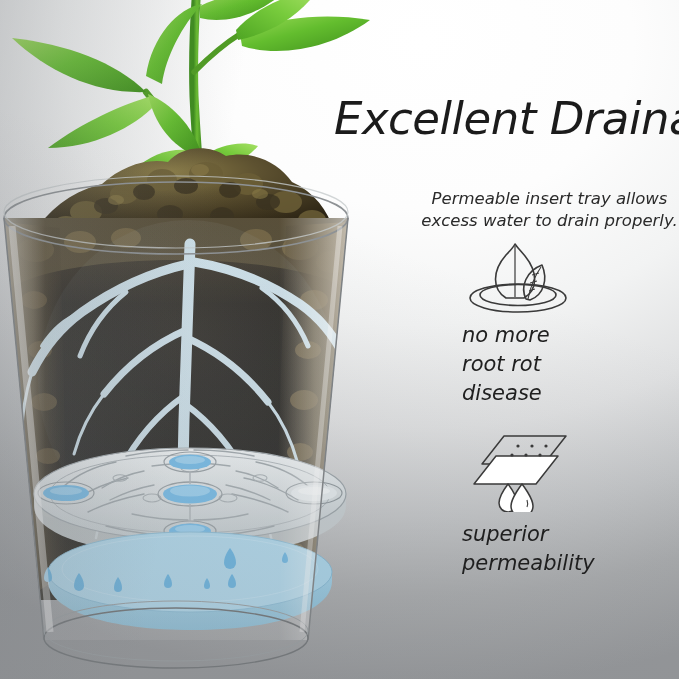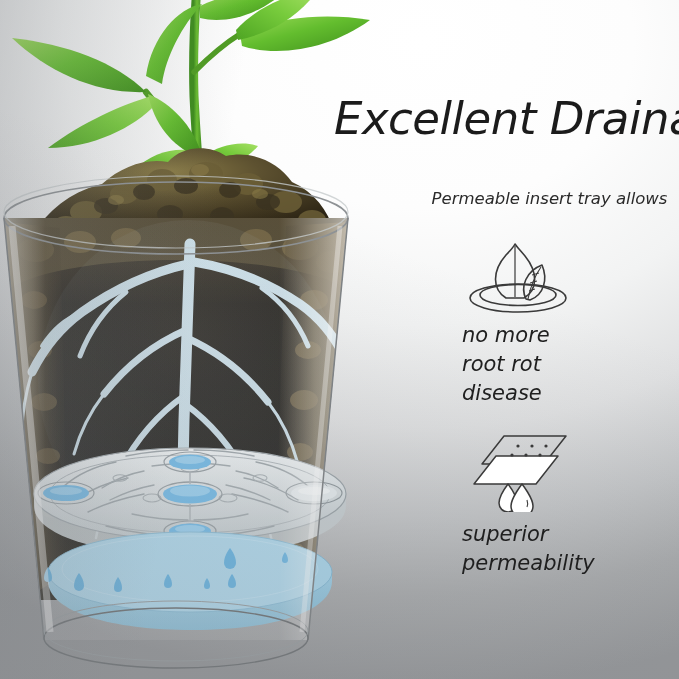--- a/index.html
+++ b/index.html
@@ -385,20 +385,21 @@
       </g>
     </svg>
   </div>
 
   <div class="vignette"></div>
 
   <div class="headline">Excellent Drainage</div>
 
   <div class="subline">
     <div>Permeable insert tray allows</div>
+    <div>excess water to drain properly.</div>
   </div>
 
   <div class="feature" id="feature-rot">
     <svg width="120" height="76" viewBox="0 0 120 76" xmlns="http://www.w3.org/2000/svg">
       <g fill="none" stroke="#3a3a3a" stroke-width="1.6" stroke-linejoin="round">
 
         <ellipse cx="56" cy="55" rx="48" ry="14"></ellipse>
         <ellipse cx="56" cy="52" rx="38" ry="10.5"></ellipse>
 
         <path d="M 44 55 C 30 46 30 28 44 12 C 50 6 52 3 53 1 C 55 4 58 7 63 13 C 76 29 76 47 62 55 Z"></path>

